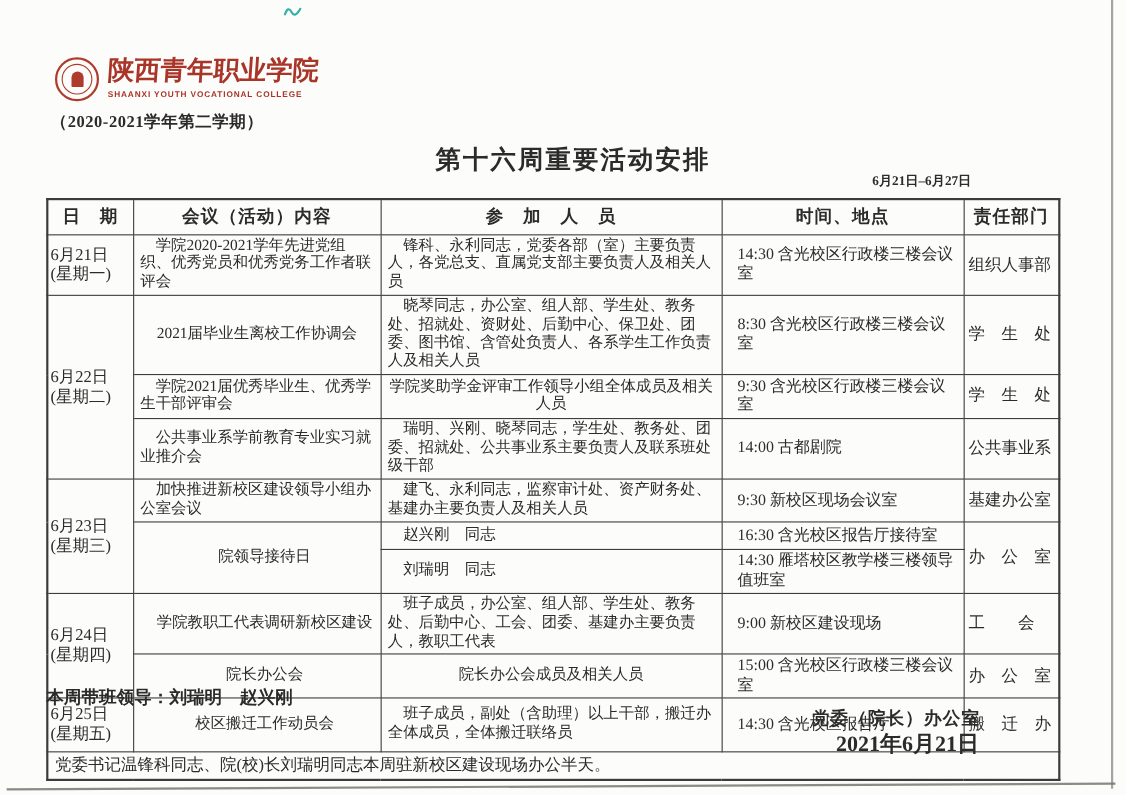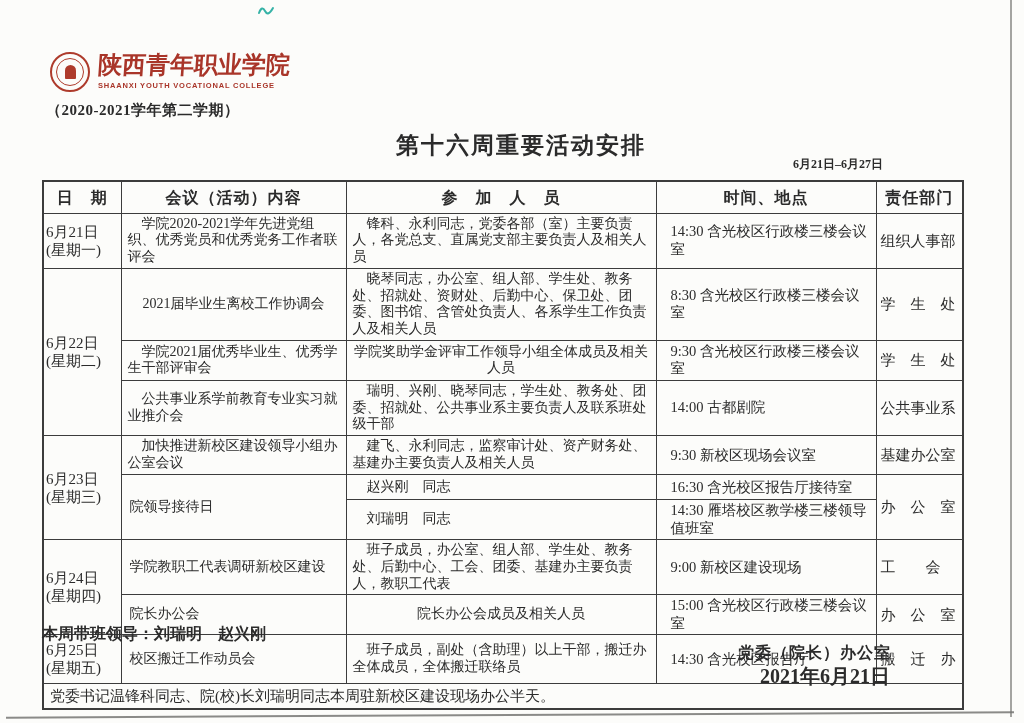--- a/index.html
+++ b/index.html
@@ -35,21 +35,21 @@
 
   
   table.sched { position:absolute; left:42px; top:180px; width:920px;
                 border-collapse:collapse; table-layout:fixed;
                 border:2px solid #3c3c3c; }
   .sched th, .sched td { border:1px solid #3c3c3c; font-size:14px; line-height:1.2;
                          vertical-align:middle; padding:2px 6px; }
   .sched th { font-size:16px; font-weight:bold; text-align:center; letter-spacing:1px; }
   td.date  { text-align:left; white-space:pre-line; font-size:15px; padding:2px 2px; }
   td.para  { text-align:left; text-indent:1em; }
-  td.plain { text-align:left; padding-left:8px; }
+  td.plain { text-align:center; padding-left:20px; }
   td.ctr   { text-align:center; }
   td.time  { text-align:left; padding-left:14px; font-size:14.5px; }
   td.dept  { text-align:left; font-size:15px; padding:2px 4px; }
   td.note  { text-align:left; font-size:15px; }
 
   
   .duty   { position:absolute; left:42px;  top:624px; font-size:16px; font-weight:bold; }
   .office { position:absolute; left:738px; top:643px; font-size:16px; font-weight:bold; letter-spacing:1px; }
   .fdate  { position:absolute; left:760px; top:663px; font-size:20px; font-weight:bold; }
 </style>

